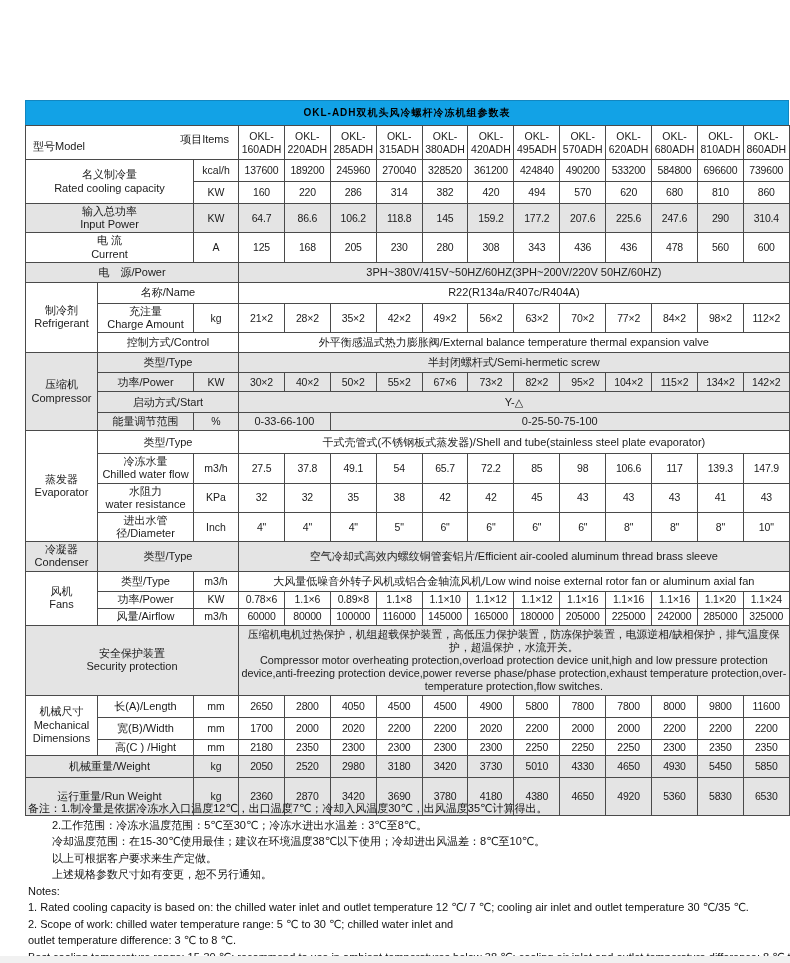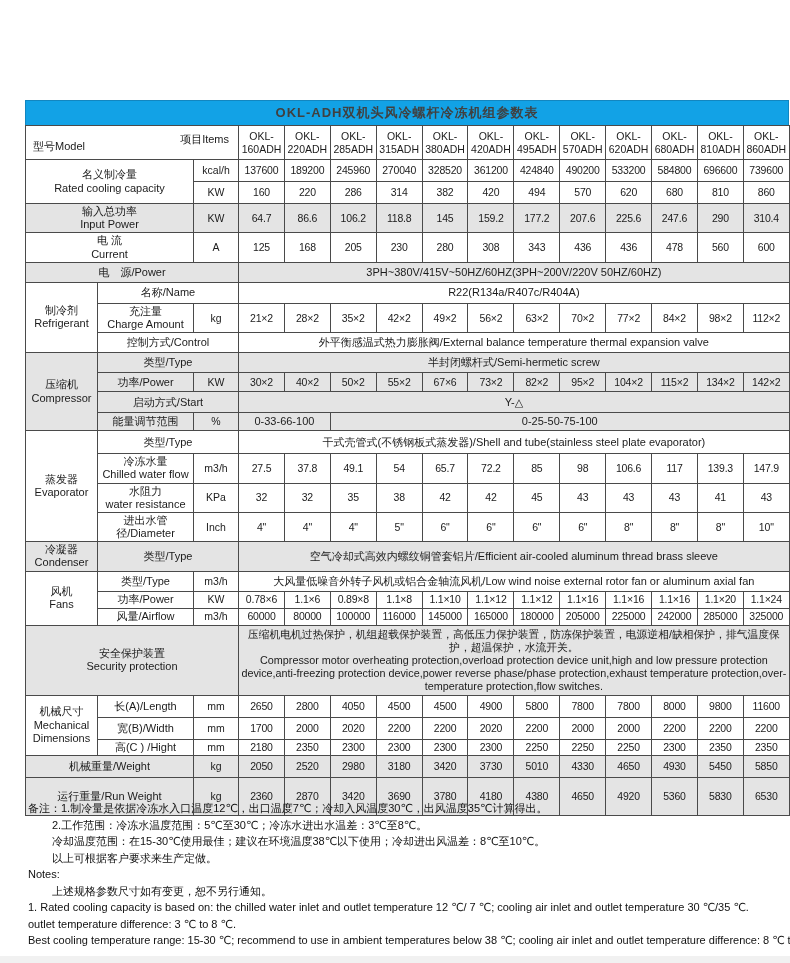--- a/index.html
+++ b/index.html
@@ -26,21 +26,21 @@
   .doc-header{position:absolute;left:30px;top:6px;width:740px;height:86px;display:flex;align-items:flex-start;}
   .logo{width:88px;height:76px;flex:0 0 88px;margin-top:2px;}
   .titles{padding-left:6px;padding-top:4px;}
   .title-zh{font-size:27px;font-weight:bold;letter-spacing:1px;line-height:1.15;color:#111;}
   .title-en{font-size:18px;font-weight:normal;color:#222;margin-top:2px;letter-spacing:0px;}
 
   
   .table-wrap{position:absolute;left:25px;top:100px;width:764px;}
   .caption-bar{
     width:100%;height:25px;background:var(--accent);
-    color:#404040;font-size:13px;font-weight:bold;letter-spacing:1px;
+    color:#000000;font-size:10px;font-weight:bold;letter-spacing:1px;
     display:flex;align-items:center;justify-content:center;
     border:1px solid #1286c0;border-bottom:none;
   }
   table.spec{
     width:100%;border-collapse:collapse;table-layout:fixed;
     font-size:10.5px;color:#1b1b1b;
   }
   table.spec td{
     border:1px solid var(--grid);
     text-align:center;vertical-align:middle;
@@ -427,21 +427,22 @@
           </tr>
         </tbody>
     </table>
   </div>
 
   <div class="notes" id="notes">
       <div class="note-line">备注：1.制冷量是依据冷冻水入口温度12℃，出口温度7℃；冷却入风温度30℃，出风温度35℃计算得出。</div>
       <div class="note-line ind">2.工作范围：冷冻水温度范围：5℃至30℃；冷冻水进出水温差：3℃至8℃。</div>
       <div class="note-line ind">冷却温度范围：在15-30℃使用最佳；建议在环境温度38℃以下使用；冷却进出风温差：8℃至10℃。</div>
       <div class="note-line ind">以上可根据客户要求来生产定做。</div>
+      <div class="note-line ind">上述规格参数尺寸如有变更，恕不另行通知。</div>
       <div class="note-line">Notes:</div>
-      <div class="note-line ind">上述规格参数尺寸如有变更，恕不另行通知。</div>
       <div class="note-line">1. Rated cooling capacity is based on: the chilled water inlet and outlet temperature 12 ℃/ 7 ℃; cooling air inlet and outlet temperature 30 ℃/35 ℃.</div>
+      <div class="note-line">2. Scope of work: chilled water temperature range: 5 ℃ to 30 ℃; chilled water inlet and</div>
       <div class="note-line">outlet temperature difference: 3 ℃ to 8 ℃.</div>
       <div class="note-line">Best cooling temperature range: 15-30 ℃; recommend to use in ambient temperatures below 38 ℃; cooling air inlet and outlet temperature difference: 8 ℃ to 10 ℃.</div>
     </div>
 
   <div class="bottom-strip"></div>
 </div>
 
 </body></html>

